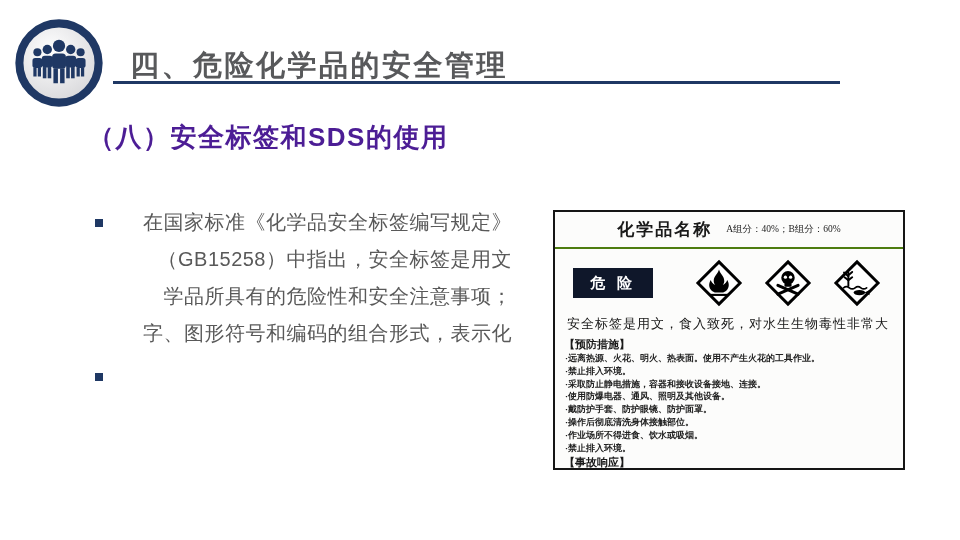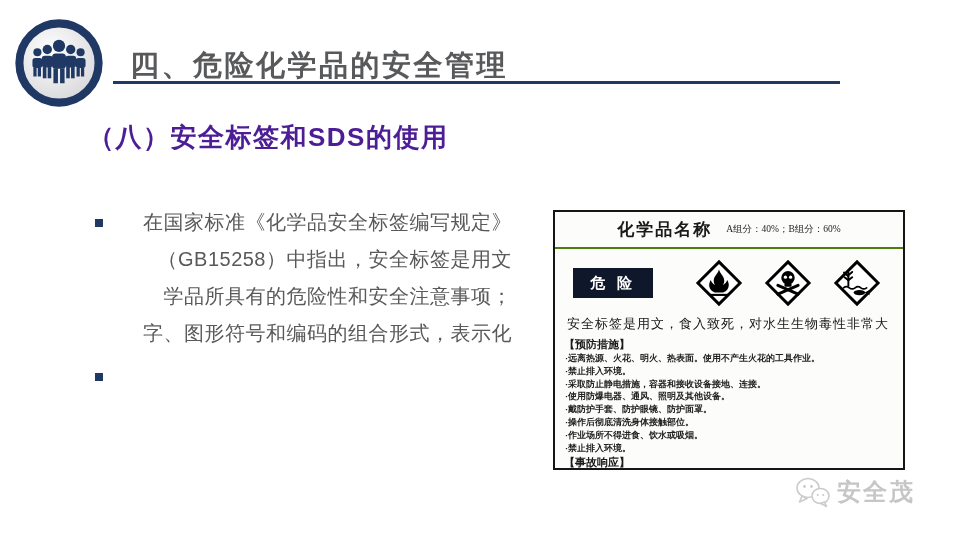--- a/index.html
+++ b/index.html
@@ -175,29 +175,14 @@
       <div>·采取防止静电措施，容器和接收设备接地、连接。</div>
       <div>·使用防爆电器、通风、照明及其他设备。</div>
       <div>·戴防护手套、防护眼镜、防护面罩。</div>
       <div>·操作后彻底清洗身体接触部位。</div>
       <div>·作业场所不得进食、饮水或吸烟。</div>
       <div>·禁止排入环境。</div>
     </div>
     <div class="resp-title">【事故响应】</div>
   </div>
 
-  <div class="brand-mark">
-    <svg width="36" height="32" viewBox="0 0 36 32">
-      <g fill="#ffffff" stroke="#cccccc" stroke-width="1.6">
-        <ellipse cx="13" cy="12" rx="11" ry="9.5"></ellipse>
-        <path d="M7,20 L4.5,26 L12,22.5 Z" stroke-linejoin="round"></path>
-        <ellipse cx="25.5" cy="20" rx="8.5" ry="7.5"></ellipse>
-        <path d="M29.5,26 L31.5,30.5 L25.5,27.3 Z" stroke-linejoin="round"></path>
-      </g>
-      <circle cx="9.5" cy="10.5" r="1.4" fill="#cccccc"></circle>
-      <circle cx="16.5" cy="10.5" r="1.4" fill="#cccccc"></circle>
-      <circle cx="22.8" cy="19" r="1.1" fill="#cccccc"></circle>
-      <circle cx="28.2" cy="19" r="1.1" fill="#cccccc"></circle>
-    </svg>
-    <span class="brand-text">安全茂</span>
-  </div>
 
 </div>
 
 </body></html>

